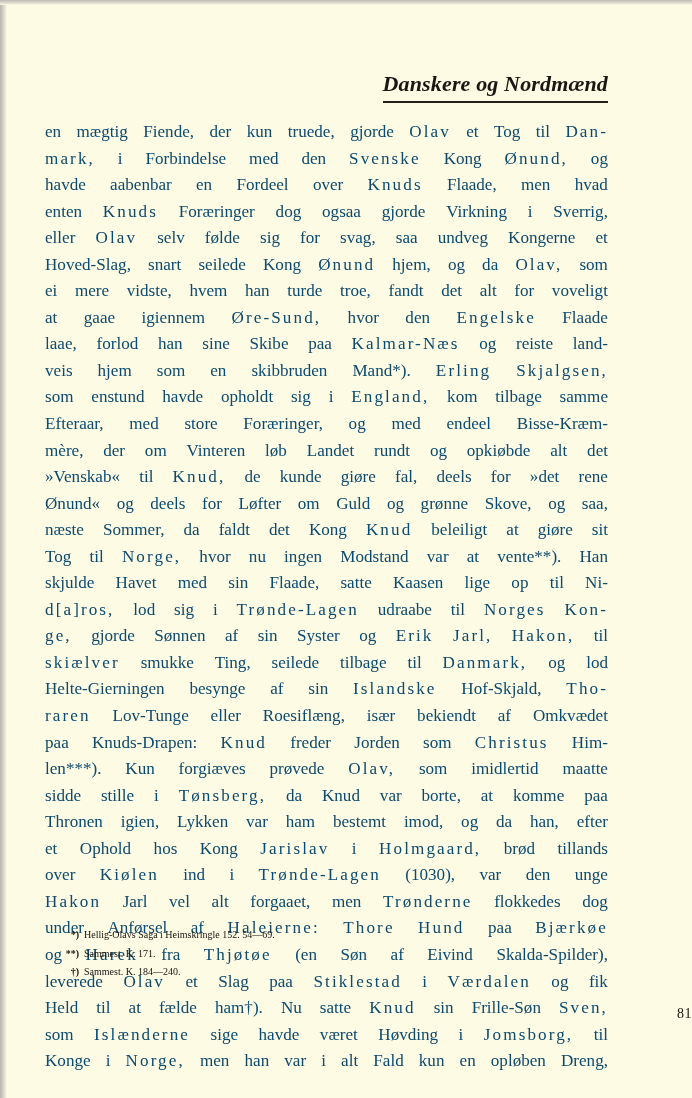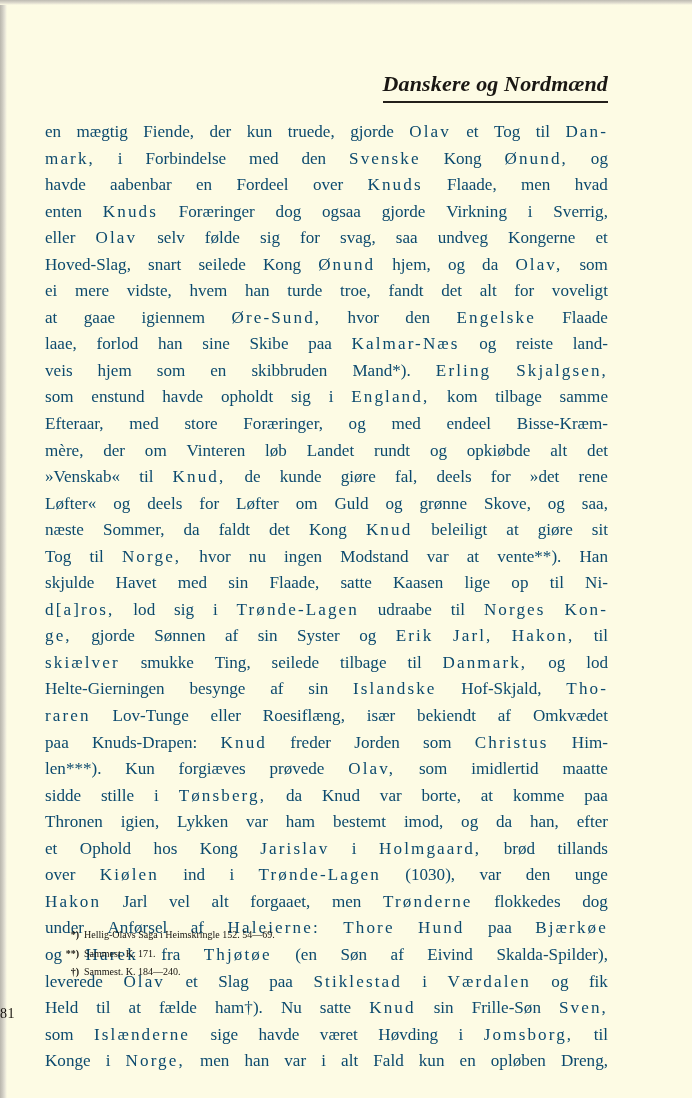--- a/index.html
+++ b/index.html
@@ -113,21 +113,21 @@
   .fn-text {
     padding-left: 5px;
   }
 
   
   .folio {
     position: absolute;
     left: 0;
     top: 1006px;
     width: 692px;
-    text-align: left;
+    text-align: right;
     font-size: 14px;
     letter-spacing: 0.5px;
     color: #17140f;
   }
 </style>
 </head>
 <body>
 
 <div class="scan-edge-left"></div>
 <div class="scan-edge-top"></div>
@@ -299,21 +299,21 @@
         <span><span>de</span></span>
         <span><span>kunde</span></span>
         <span><span>giøre</span></span>
         <span><span>fal,</span></span>
         <span><span>deels</span></span>
         <span><span>for</span></span>
         <span><span>»det</span></span>
         <span><span>rene</span></span>
       </div>
       <div class="body-line just">
-        <span><span>Løfter«</span></span>
+        <span><span>Ønund«</span></span>
         <span><span>og</span></span>
         <span><span>deels</span></span>
         <span><span>for</span></span>
         <span><span>Løfter</span></span>
         <span><span>om</span></span>
         <span><span>Guld</span></span>
         <span><span>og</span></span>
         <span><span>grønne</span></span>
         <span><span>Skove,</span></span>
         <span><span>og</span></span>

